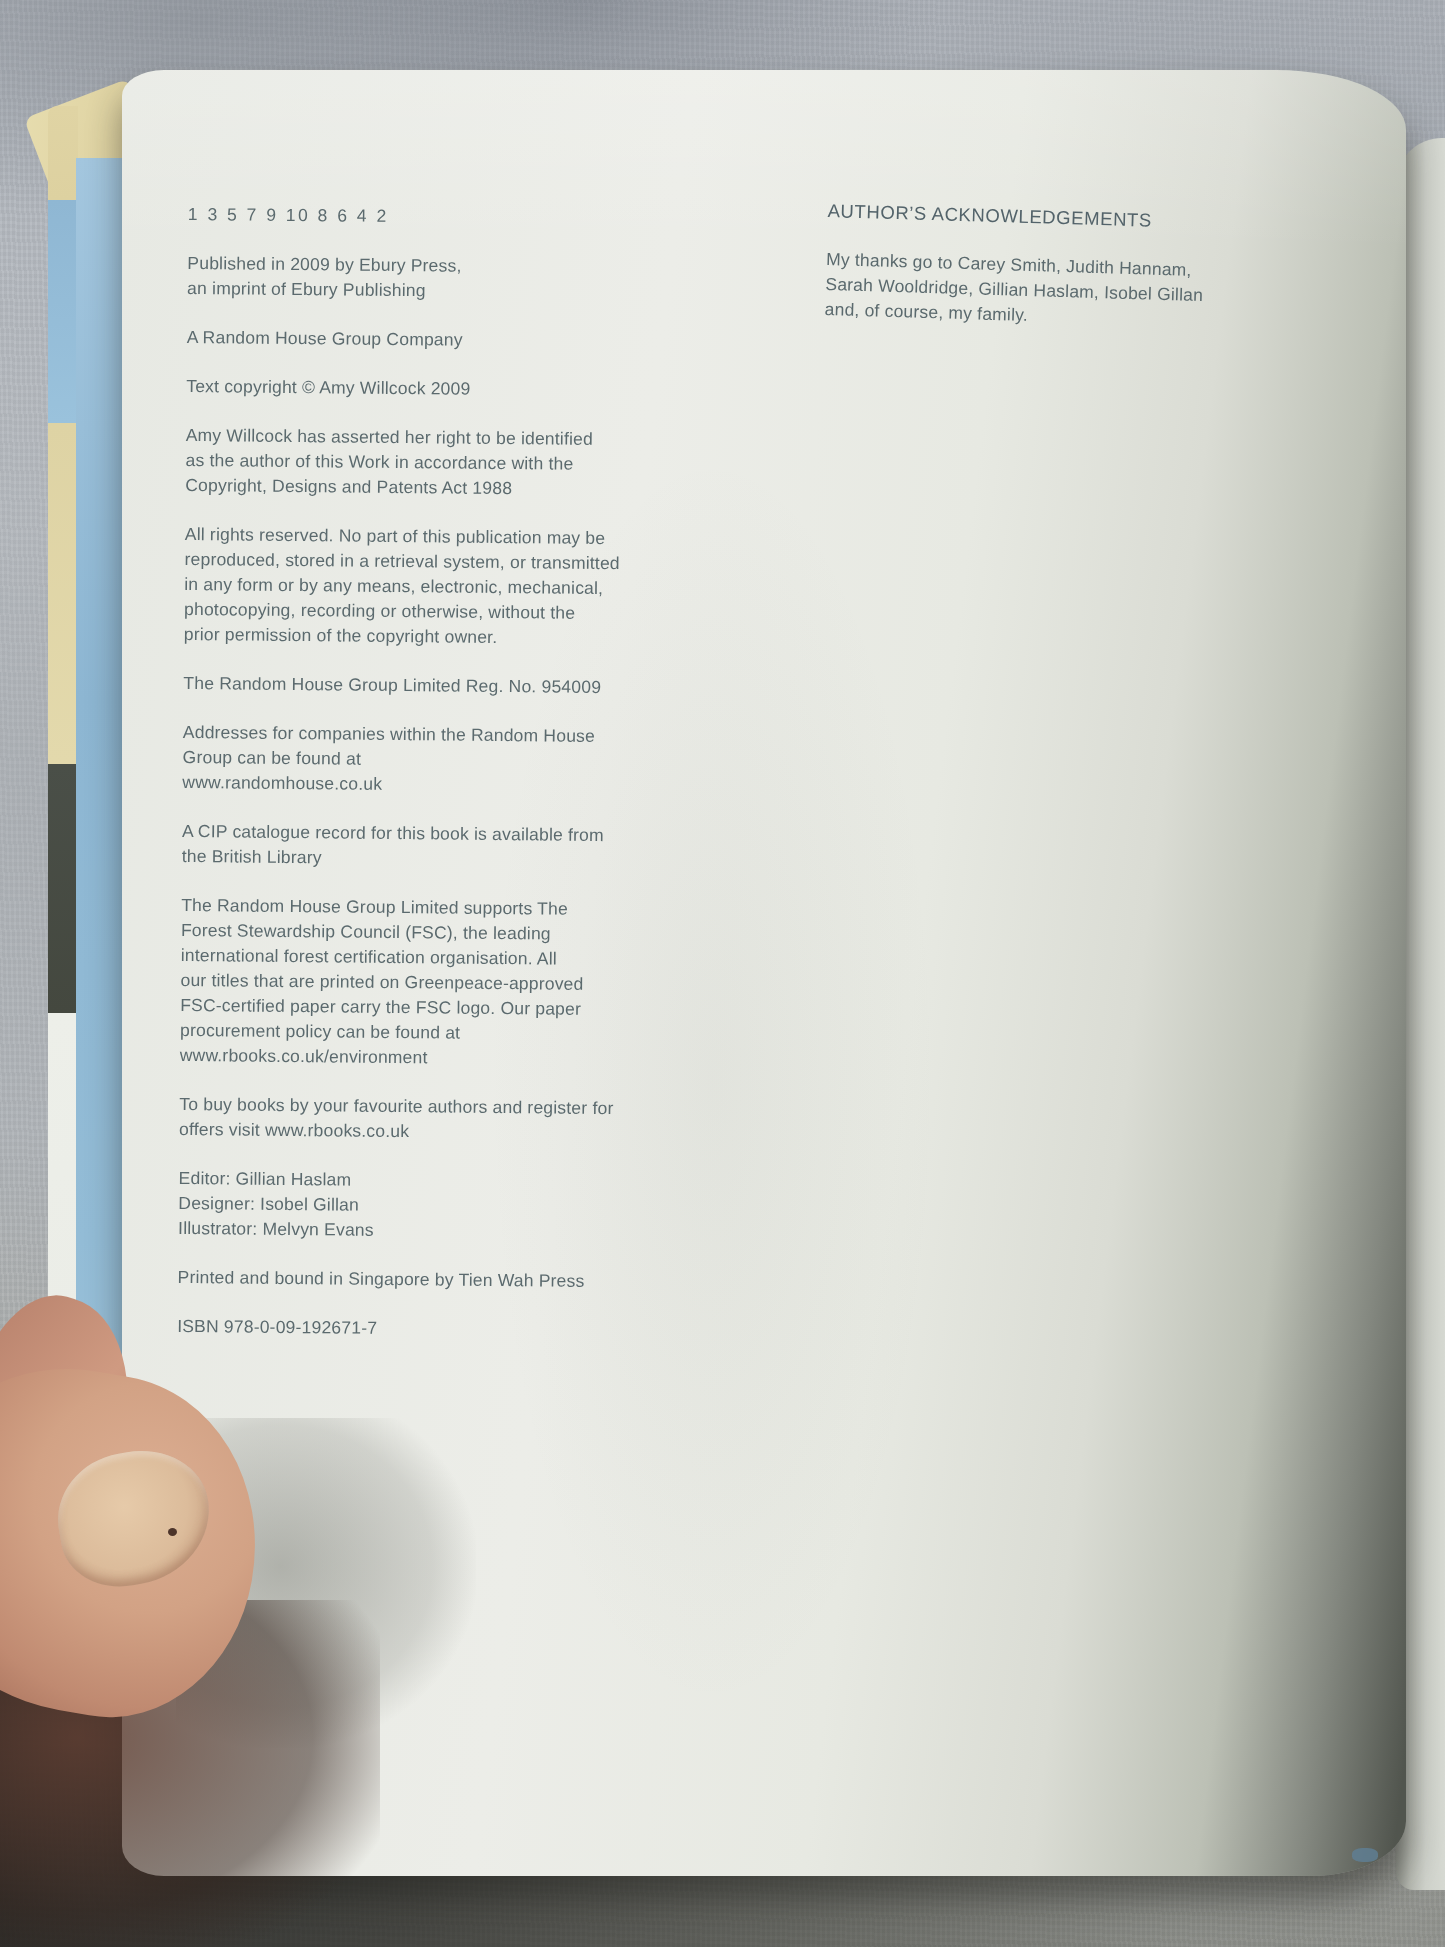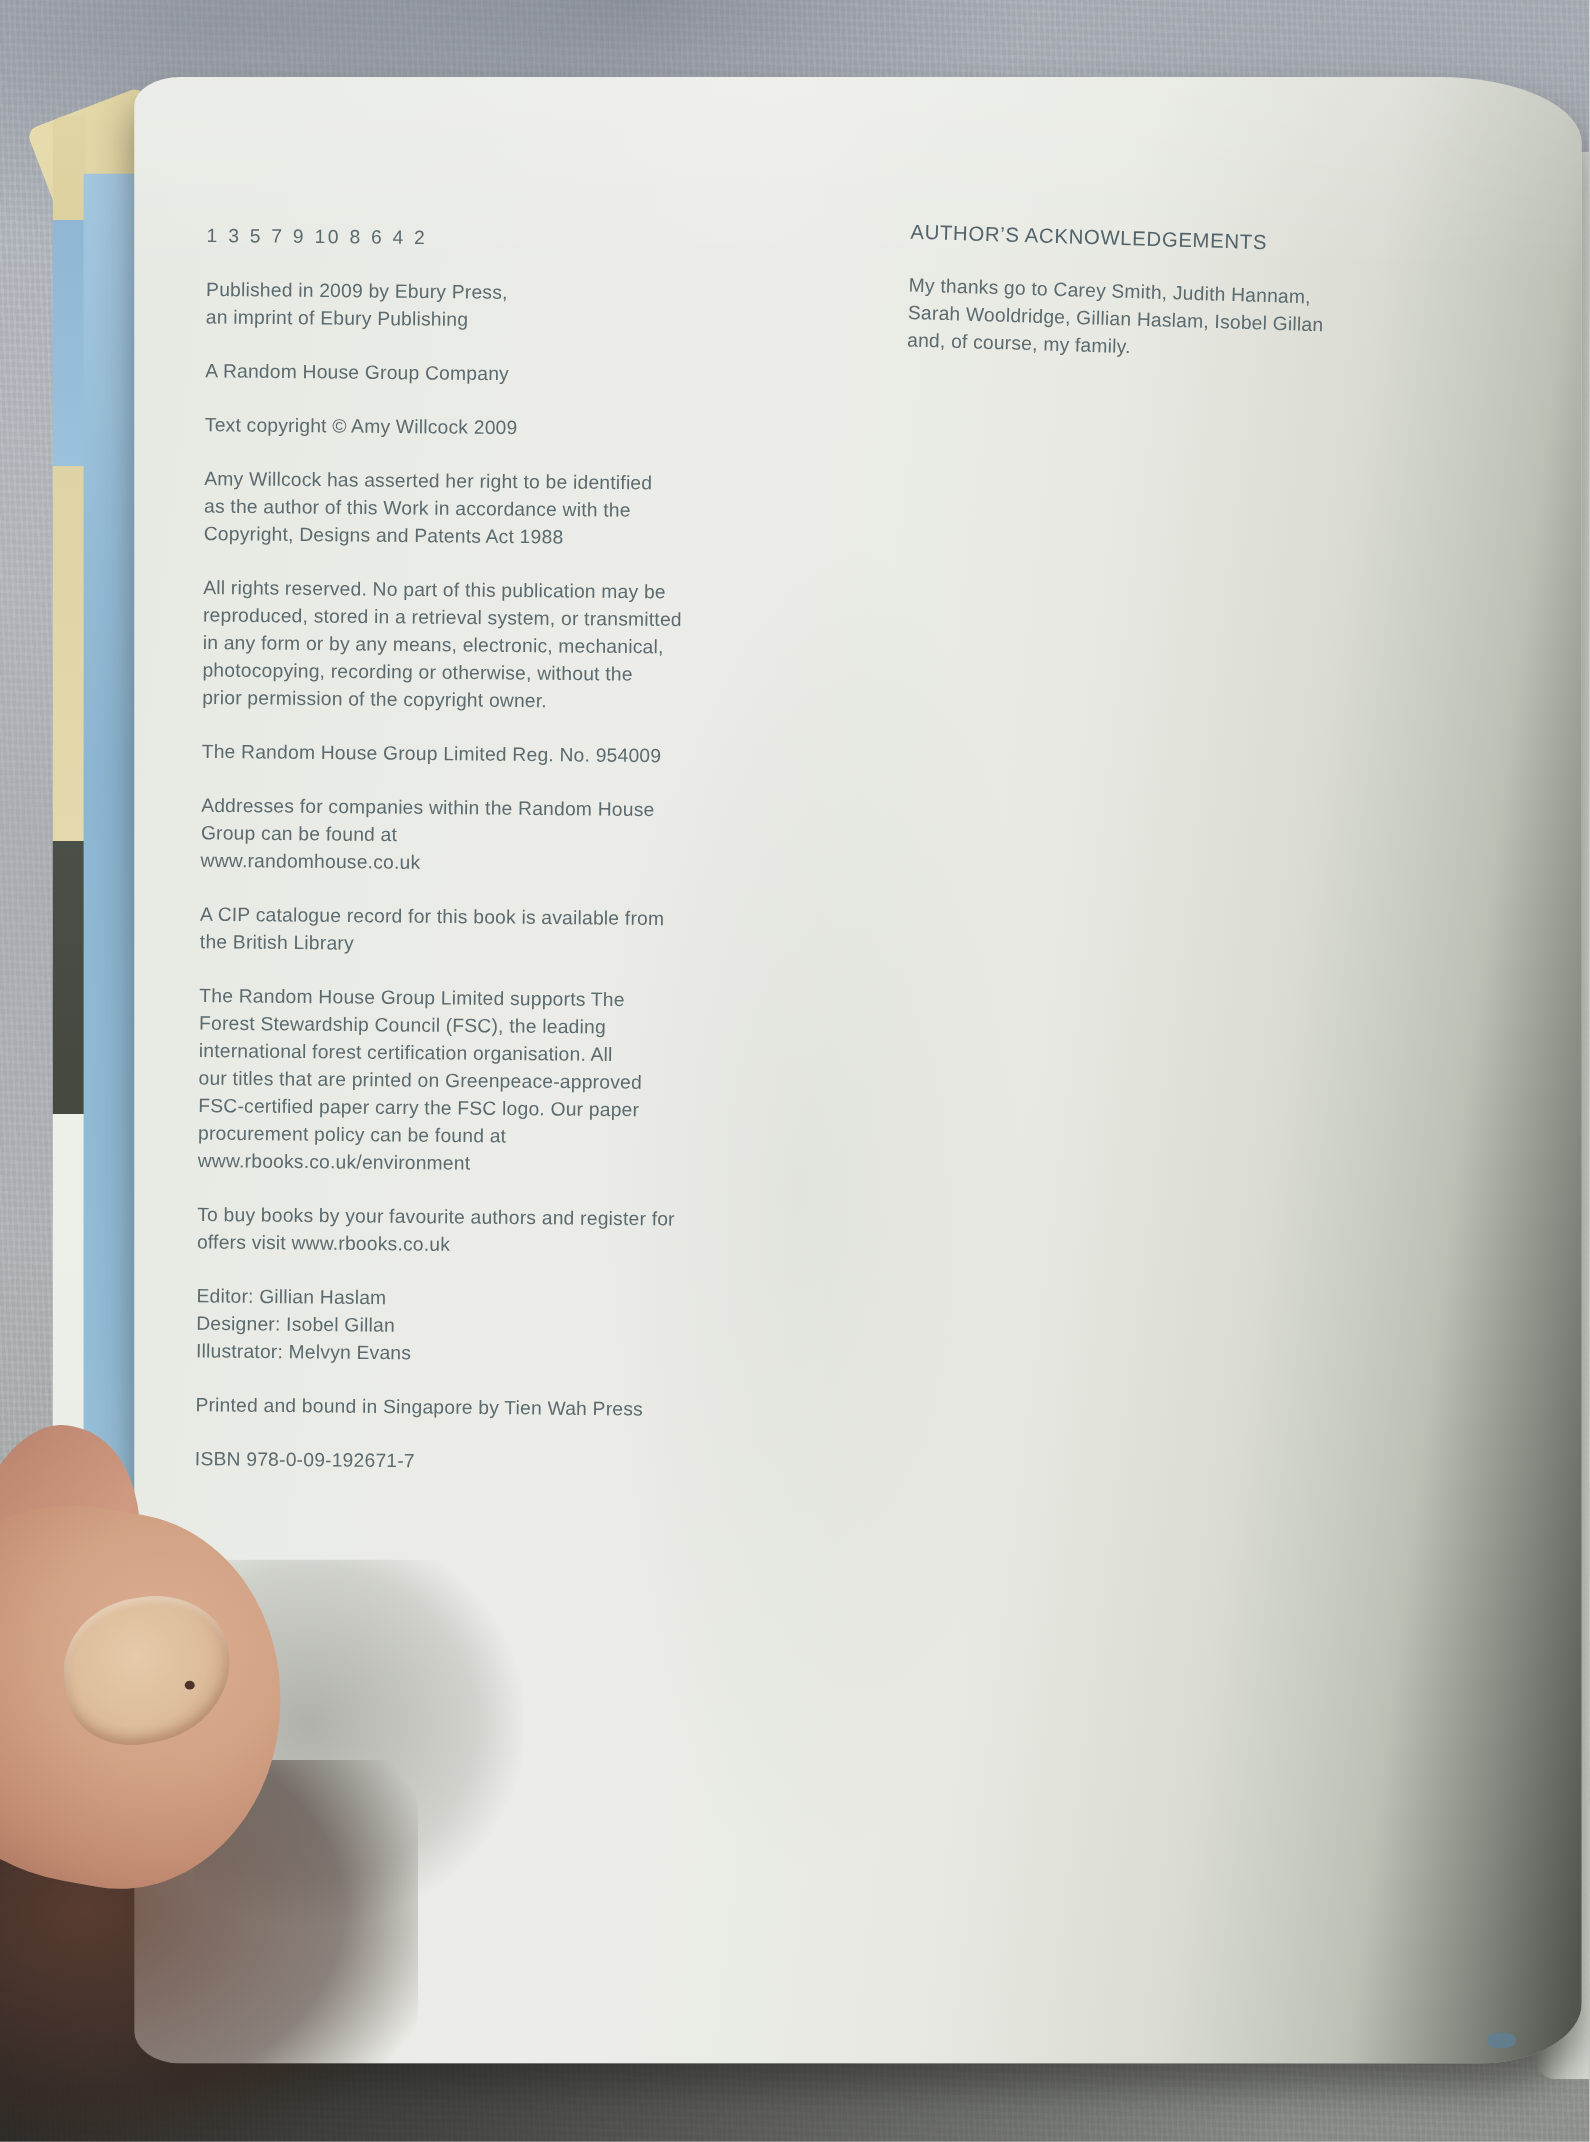--- a/index.html
+++ b/index.html
@@ -39,21 +39,21 @@
   .endpaper{position:absolute;left:76px;top:158px;width:52px;height:1545px;
     border-radius:0 0 10px 4px;
     background:linear-gradient(180deg,#a3c6de 0%,#8db6d2 35%,#93bcd6 70%,#a5c8de 100%);}
   
   .page{position:absolute;left:122px;top:70px;width:1284px;height:1806px;
     border-radius:42px 130px 95px 42px / 26px 60px 55px 30px;
     background:
       radial-gradient(ellipse 320px 900px at 46% 56%, rgba(118,124,112,.07), transparent 70%),
       linear-gradient(180deg, rgba(255,255,255,.16), rgba(255,255,255,0) 10%),
       linear-gradient(97deg,#e7e9e3 0%,#ecede8 38%,#e7e9e2 60%,#dadcd4 75%,#bcc0b5 86%,#848880 93%,#51554e 99%);
-    box-shadow:0 22px 34px rgba(28,28,25,.45);padding-left:32px;}
+    box-shadow:0 22px 34px rgba(28,28,25,.45);}
   .col{position:absolute;color:#5b6a6e;font-size:17.5px;line-height:25px;letter-spacing:.2px;}
   .col p{margin:0 0 24px 0;white-space:pre-line;}
   .col-left{left:66px;top:132px;width:480px;transform:rotate(.55deg);transform-origin:0 0;}
   .col-right{left:706px;top:128px;width:470px;transform:rotate(1.7deg);transform-origin:0 0;}
   .print-line{letter-spacing:2.5px;}
   .ack-title{margin:0 0 14px 0;font-size:18.5px;letter-spacing:.6px;color:#53636a;}
   .ack-body{margin:0;white-space:pre-line;}
   
   .hand-dark{position:absolute;left:-40px;top:1600px;width:420px;height:360px;
     background:radial-gradient(ellipse at 28% 38%, rgba(96,62,50,.85), rgba(58,42,35,.55) 55%, rgba(30,26,23,0) 78%);}

